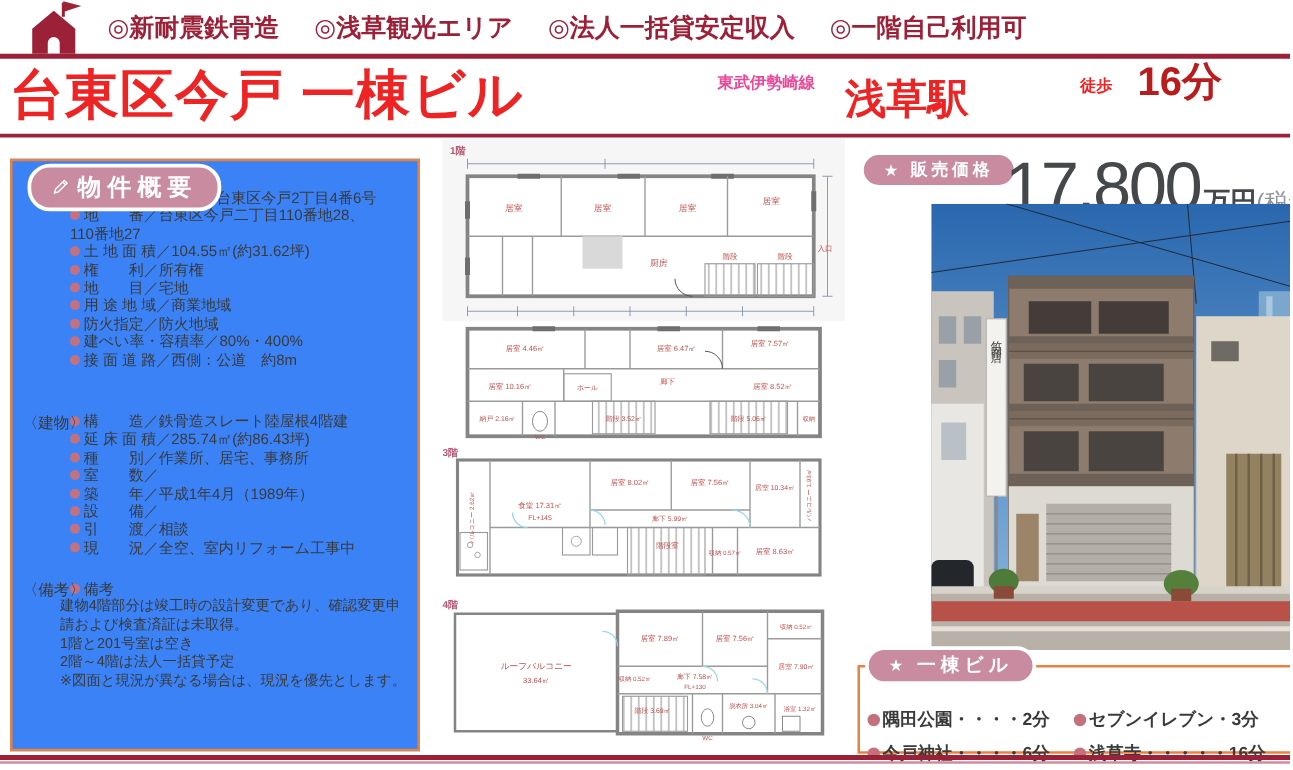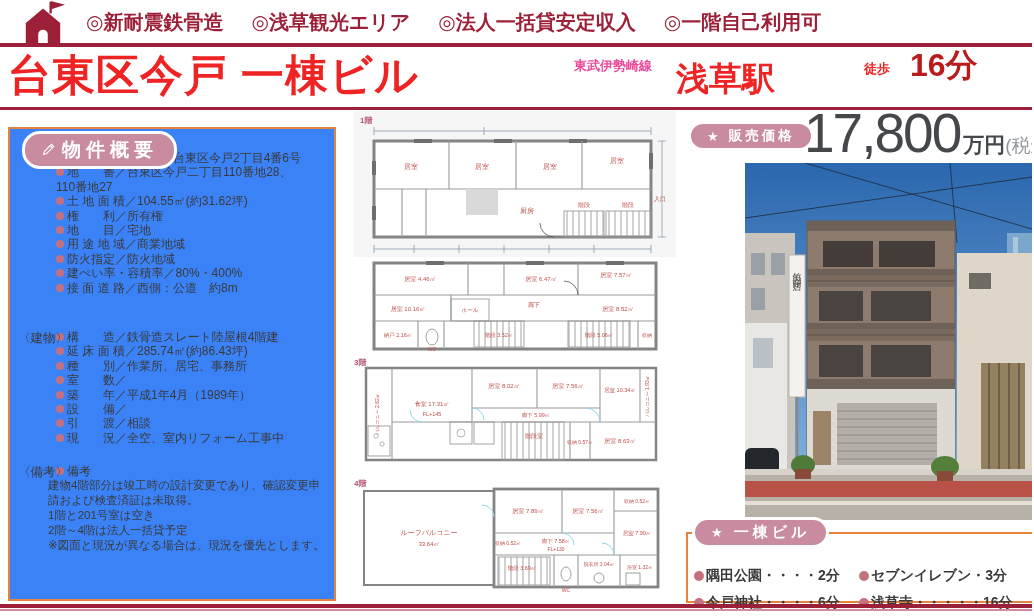--- a/index.html
+++ b/index.html
@@ -30,21 +30,21 @@
   .row{display:flex;}
   .dot{width:8px;height:8px;border-radius:50%;background:#c4717f;margin:3px 3px 0 0;flex:none;}
   .cont{margin-left:0;}
   .sec-land{top:22px;}
   .sec-building{top:201px;}
   .sec-remarks{top:335px;}
   .remark-lines{margin-left:30px;font-size:11.5px;line-height:15px;}
   
   .price-badge{left:688px;top:121px;font-size:13.5px;letter-spacing:3px;}
   .price-line{left:804px;top:106px;display:flex;align-items:baseline;color:#45484b;white-space:nowrap;}
-  .price-amount{font-size:55px;letter-spacing:-2px;line-height:1;}
+  .price-amount{font-size:55px;letter-spacing:-2px;line-height:1;margin-top:16px;}
   .price-unit{font-size:21px;font-weight:bold;margin-left:3px;}
   .price-tax{font-size:19px;color:#90959a;}
   
   .plan{background:#fff;}
   .plan1{left:354px;top:111px;width:322px;height:146px;background:#f6f6f6;}
   .plan2{left:356px;top:259px;width:320px;height:96px;}
   .plan3{left:352px;top:356px;width:324px;height:110px;}
   .plan4{left:352px;top:477px;width:324px;height:118px;}
   .rl{font-size:6px;fill:#c0504d;text-anchor:middle;font-family:"Liberation Sans","DejaVu Sans",sans-serif;}
   .rl5{font-size:5px;}  .rl55{font-size:5.5px;}  .rl7{font-size:7px;}

